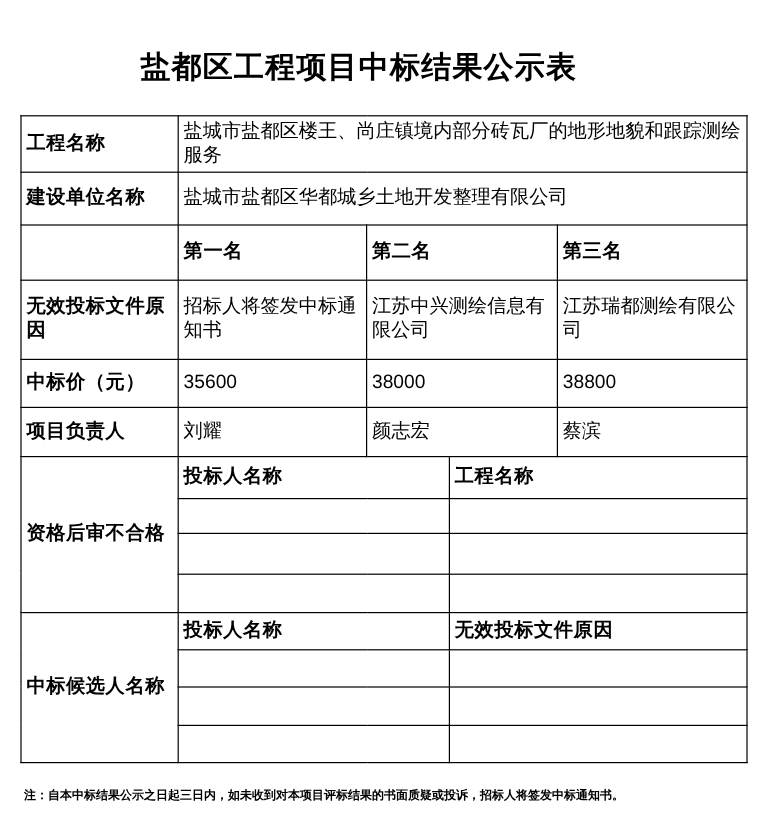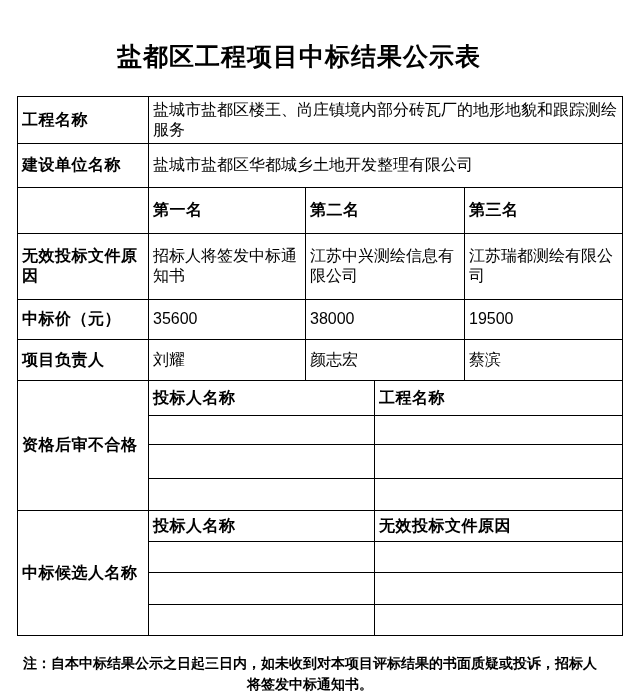--- a/index.html
+++ b/index.html
@@ -48,24 +48,24 @@
     font-weight: bold;
     letter-spacing: 0.5px;
     margin-left: 12px;
   }
   td.wrapcell {
     padding: 0 12px;
   }
   .note {
     margin: 17px 18px 0 20px;
     width: 580px;
-    font-size: 14px;
+    font-size: 10px;
     font-weight: bold;
     line-height: 21px;
-    text-align: center;
+    text-align: left;
   }
 </style>
 </head>
 <body>
 
 <div class="page">
 
   <div class="title">盐都区工程项目中标结果公示表</div>
 
   <table class="results">
@@ -99,21 +99,21 @@
       <td class="label">无效投标文件原因</td>
       <td class="wrapcell">招标人将签发中标通知书</td>
       <td class="wrapcell" colspan="2">江苏中兴测绘信息有限公司</td>
       <td class="wrapcell">江苏瑞都测绘有限公司</td>
     </tr>
 
     <tr style="height:40px">
       <td class="label">中标价（元）</td>
       <td>35600</td>
       <td colspan="2">38000</td>
-      <td>19500</td>
+      <td>38800</td>
     </tr>
 
     <tr style="height:41px">
       <td class="label">项目负责人</td>
       <td>刘耀</td>
       <td colspan="2">颜志宏</td>
       <td>蔡滨</td>
     </tr>
 
     <tr style="height:35px">

